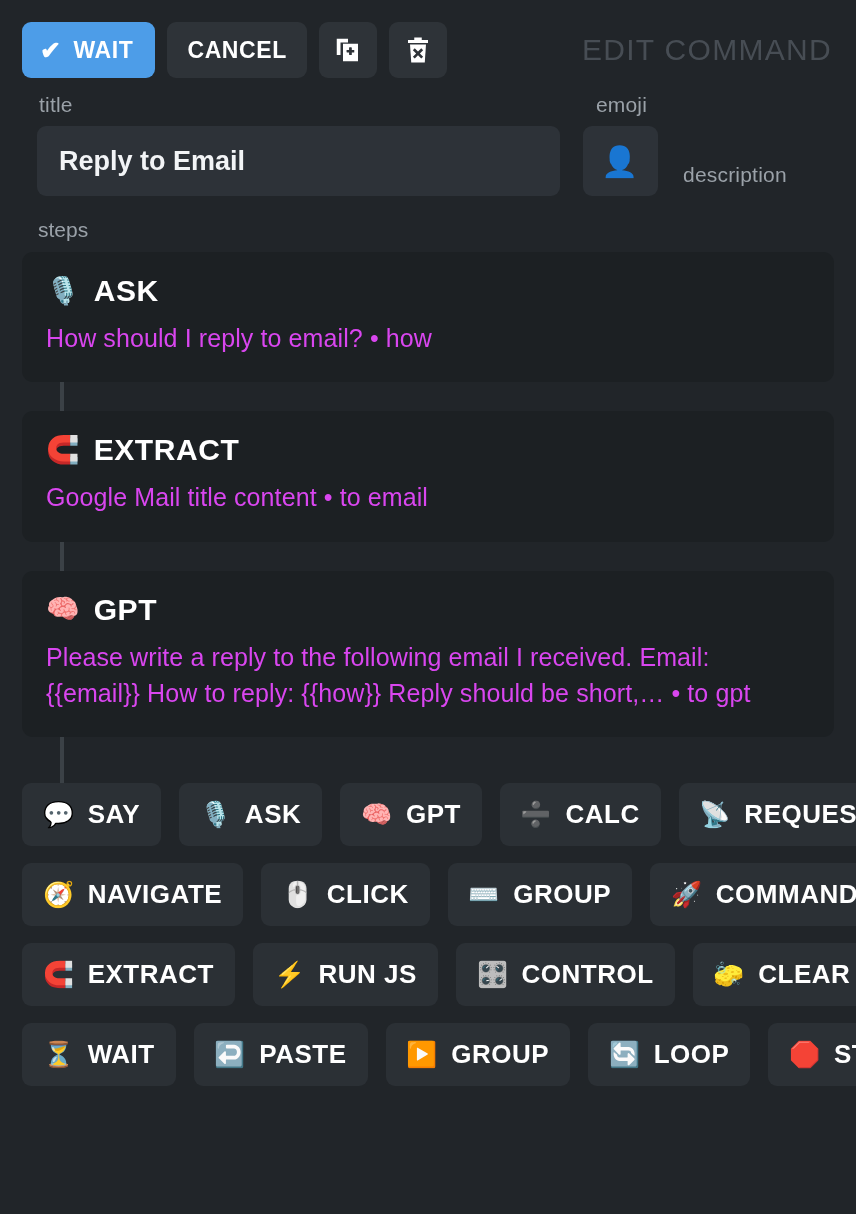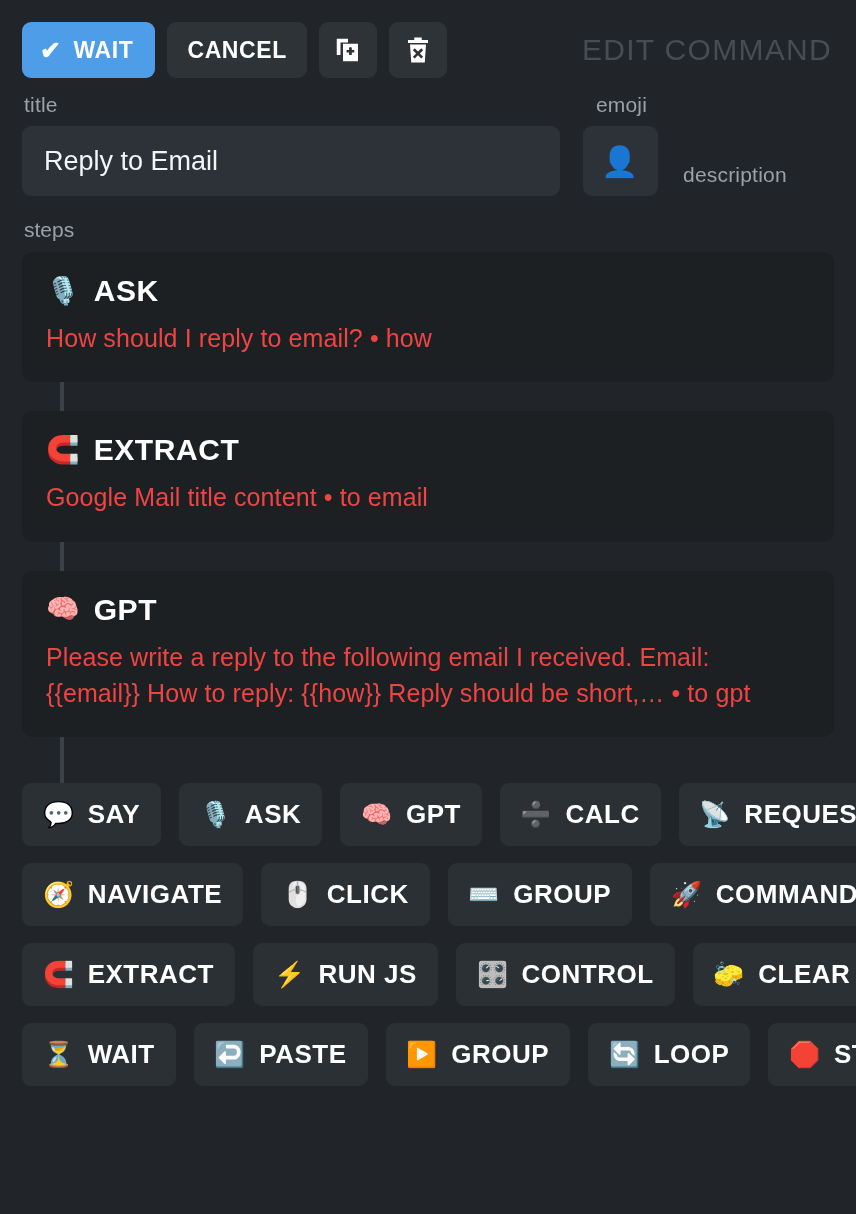--- a/index.html
+++ b/index.html
@@ -73,21 +73,21 @@
   }
 
   
   .fields-row {
     display: flex;
     align-items: flex-end;
     gap: 23px;
     margin-top: 15px;
   }
   .field { display: flex; flex-direction: column; }
-  .field-title { flex: 1 1 auto; }
+  .field-title { flex: 1 1 auto; margin-left: 15px; }
   .field-emoji { width: 75px; flex: none; align-items: center; }
   .field-desc  { width: 153px; flex: none; }
 
   .field-label {
     color: #9aa1a8;
     font-size: 21px;
     font-weight: 400;
     letter-spacing: 0.2px;
     margin-bottom: 9px;
     padding-left: 2px;
@@ -97,41 +97,42 @@
     background: #2d3238;
     border: none;
     border-radius: 9px;
     height: 70px;
     color: #f2f4f6;
     font-family: "Liberation Sans", sans-serif;
     font-size: 27px;
     padding: 0 22px;
     width: 100%;
     outline: none;
+    font-weight: bold;
   }
   .input-box::placeholder { color: #5a6view; }
   .input-box::placeholder { color: #5c6269; }
 
   .emoji-box {
     background: #2d3238;
     border-radius: 9px;
     height: 70px;
     width: 100%;
     display: flex;
     align-items: center;
     justify-content: center;
     font-size: 30px;
     cursor: pointer;
   }
 
   
   .steps-label {
     color: #9aa1a8;
     font-size: 21px;
-    margin: 22px 0 10px 2px;
+    margin: 22px 0 10px 16px;
   }
 
   .steps-list { position: relative; }
 
   .step-card {
     position: relative;
     background: #1c2023;
     border-radius: 11px;
     padding: 22px 24px 26px 24px;
     margin-bottom: 29px;
@@ -160,21 +161,21 @@
     margin-bottom: 12px;
   }
   .step-emoji { font-size: 27px; line-height: 1; }
   .step-name {
     color: #ffffff;
     font-size: 30px;
     font-weight: 700;
     letter-spacing: 0.6px;
   }
   .step-desc {
-    color: #ef4444;
+    color: #d946ef;
     font-size: 25px;
     line-height: 1.45;
     letter-spacing: 0.1px;
   }
 
   
   .palette { margin-top: 46px; }
   .palette-row {
     display: flex;
     gap: 18px;

